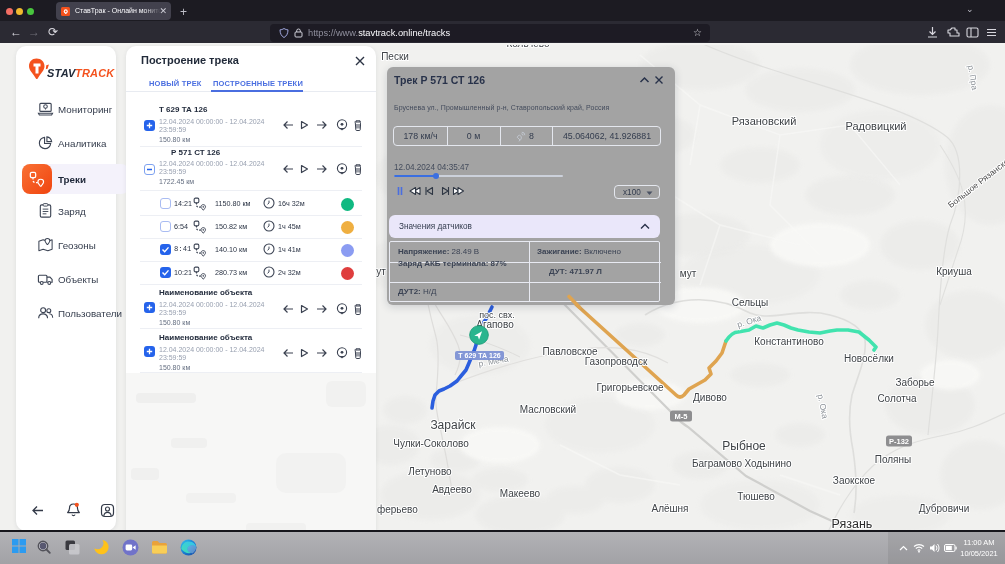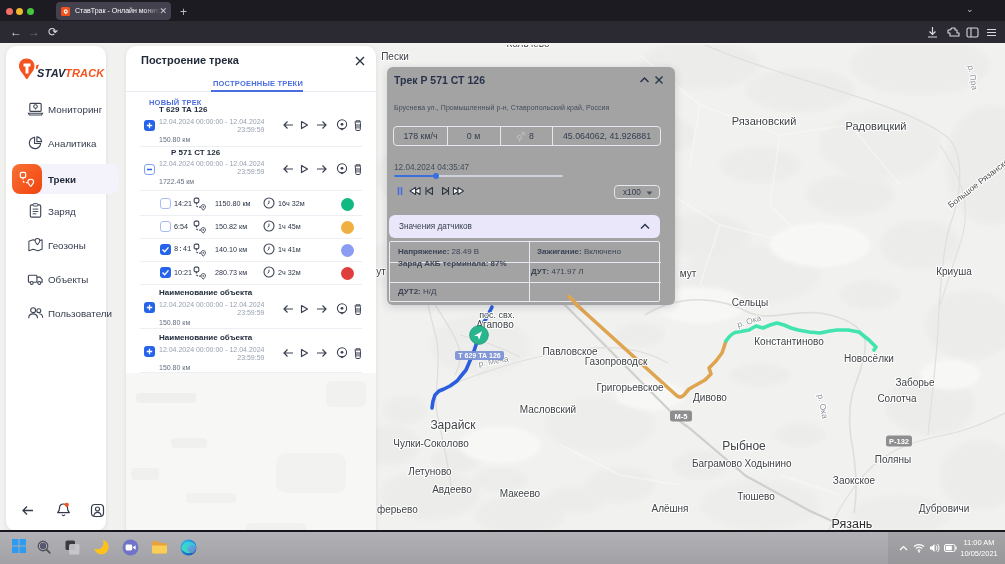--- a/index.html
+++ b/index.html
@@ -11,22 +11,22 @@
   #tabbar { position:absolute; left:0; top:0; width:1005px; height:21px; background:#1c1b22; }
   .tl { position:absolute; top:8px; width:7px; height:7px; border-radius:50%; }
   #tab { position:absolute; left:56px; top:2px; width:115px; height:18px; background:#42414d; border-radius:4px; color:#fbfbfe; font-size:7px; line-height:18px; }
   #tabplus { position:absolute; left:180px; top:5px; color:#bfbfc9; font-size:12px; }
   #tabchev { position:absolute; left:966px; top:4px; color:#bfbfc9; font-size:9px; }
   #toolbar { position:absolute; left:0; top:21px; width:1005px; height:22px; background:#2b2a33; }
   .tbi { position:absolute; top:0; height:22px; color:#d8d7de; font-size:12px; line-height:22px; text-align:center; width:20px; }
   #urlbar { position:absolute; left:270px; top:2.5px; width:440px; height:18px; background:#1d1b24; border-radius:4px; color:#fbfbfe; font-size:9.3px; line-height:18px; }
 
   
-  #sidebar { position:absolute; left:6px; top:46px; width:100px; height:485px; background:#ffffff; border-radius:10px; box-shadow:0 1px 4px rgba(40,50,70,.10); }
-  #trackpanel { position:absolute; left:126px; top:46px; width:250px; height:485px; background:#ffffff; border-radius:10px 10px 0 0; box-shadow:0 1px 4px rgba(40,50,70,.10); overflow:hidden;text-align:right; }
+  #sidebar { position:absolute; left:16px; top:46px; width:100px; height:485px; background:#ffffff; border-radius:10px; box-shadow:0 1px 4px rgba(40,50,70,.10); }
+  #trackpanel { position:absolute; left:126px; top:46px; width:250px; height:485px; background:#ffffff; border-radius:10px 10px 0 0; box-shadow:0 1px 4px rgba(40,50,70,.10); overflow:hidden; }
   #mappanel { position:absolute; left:387px; top:67px; width:288px; height:238px; background:#a3a3a3; border-radius:6px; box-shadow:0 2px 8px rgba(40,50,70,.18); }
 
   
   #taskbar { position:absolute; left:0; top:532px; width:1005px; height:32px; background:linear-gradient(#b2b2b6, #a2a2a6); }
   #pagebottom { position:absolute; left:0; top:530px; width:1005px; height:2px; background:#16161c; }
 
   .menurow { position:absolute; left:10px; width:104px; height:24px; color:#343c4c; font-size:9.8px; }
   .menurow span { position:absolute; left:32px; top:50%; transform:translateY(-50%); white-space:nowrap; }
   .micon { position:absolute; left:11px; top:50%; transform:translateY(-50%); width:17px; height:17px; }
 
@@ -194,20 +194,31 @@
     <span style="position:absolute;right:4px;top:0;font-size:9px;color:#cfcfd8;">✕</span>
   </div>
   <div id="tabplus">+</div>
   <div id="tabchev">⌄</div>
 </div>
 
 <div id="toolbar">
   <div class="tbi" style="left:6px;">←</div>
   <div class="tbi" style="left:24px;color:#6f6e78;">→</div>
   <div class="tbi" style="left:43px;">⟳</div>
+  <div id="urlbar">
+    <svg style="position:absolute;left:9px;top:4px;" width="10" height="10" viewBox="0 0 10 10">
+        <path d="M5 0.5 C6.5 1.5 8 1.8 9 1.8 C9 5.5 7.5 8.2 5 9.5 C2.5 8.2 1 5.5 1 1.8 C2 1.8 3.5 1.5 5 0.5 Z" fill="none" stroke="#aeb6f0" stroke-width="0.9"></path>
+      </svg>
+    <svg style="position:absolute;left:24px;top:4px;" width="9" height="10" viewBox="0 0 9 10">
+        <rect x="1" y="4" width="7" height="5" rx="1" fill="none" stroke="#cfcfd8" stroke-width="1"></rect>
+        <path d="M2.7 4 V2.8 A1.8 1.8 0 0 1 6.3 2.8 V4" fill="none" stroke="#cfcfd8" stroke-width="1"></path>
+      </svg>
+    <span style="position:absolute;left:38px;color:#8f8f9d;">https://www.<span style="color:#fbfbfe;">stavtrack.online/tracks</span></span>
+    <span style="position:absolute;right:8px;top:0;color:#d8d7de;font-size:10px;">☆</span>
+  </div>
 
   <svg class="abs" style="left:926px;top:5px;" width="13" height="13" viewBox="0 0 13 13">
       <path d="M6.5 1 V8 M3.5 5.5 L6.5 8.5 L9.5 5.5 M2 11 H11" stroke="#d8d7de" stroke-width="1.2" fill="none"></path>
     </svg>
   <svg class="abs" style="left:947px;top:5px;" width="13" height="13" viewBox="0 0 13 13">
       <path d="M5 2 h3 v2 h2 v3 h2 v3 h-9 v-3 h-2 v-3 h2 z" stroke="#d8d7de" stroke-width="1.1" fill="none" stroke-linejoin="round"></path>
     </svg>
   <svg class="abs" style="left:966px;top:5px;" width="13" height="13" viewBox="0 0 13 13">
       <rect x="1" y="2" width="11" height="9" rx="1.5" stroke="#d8d7de" stroke-width="1.1" fill="none"></rect>
       <line x1="5" y1="2" x2="5" y2="11" stroke="#d8d7de" stroke-width="1.1"></line>
@@ -301,21 +312,21 @@
       <path d="M3.8 13 c0.3 -2.3 1.8 -3.6 3.7 -3.6 c1.9 0 3.4 1.3 3.7 3.6" fill="none" stroke="#333a48" stroke-width="1.1"></path>
     </svg>
 </div>
 
 <div id="trackpanel">
   <div class="abs" style="left:15px;top:8px;font-size:11px;font-weight:bold;color:#222b3a;">Построение трека</div>
   <svg class="abs" style="left:228px;top:9px;" width="12" height="12" viewBox="0 0 12 12">
       <path d="M2 2 L10 10 M10 2 L2 10" stroke="#2c3444" stroke-width="1.4"></path>
     </svg>
 
-  <div class="abs" style="left:23px;top:33px;font-size:7.5px;font-weight:bold;letter-spacing:0.2px;color:#4a6ee0;margin-top:19px;">НОВЫЙ ТРЕК</div>
+  <div class="abs" style="left:23px;top:33px;font-size:7.5px;font-weight:bold;letter-spacing:0.2px;color:#4a6ee0;">НОВЫЙ ТРЕК</div>
   <div class="abs" style="left:87px;top:33px;font-size:7.5px;font-weight:bold;letter-spacing:0.2px;color:#4a6ee0;">ПОСТРОЕННЫЕ ТРЕКИ</div>
   <div class="abs" style="left:0;top:45px;width:250px;height:1px;background:#e8ebf1;"></div>
   <div class="abs" style="left:85px;top:44px;width:92px;height:2px;background:#4a6ee0;"></div>
 
   <div class="abs" style="left:18px;top:74px;width:11px;height:11px;border-radius:3px;background:#2563eb;"></div>
   <svg class="abs" style="left:18px;top:74px;" width="11" height="11" viewBox="0 0 11 11">
       <path d="M5.5 2.8 V8.2 M2.8 5.5 H8.2" stroke="#fff" stroke-width="1.3"></path>
     </svg>
   <div class="abs ttitle" style="left:33px;top:59px;">Т 629 ТА 126</div>
   <div class="abs dates" style="left:33px;top:72px;">12.04.2024 00:00:00 - 12.04.2024<br>23:59:59</div>
@@ -519,21 +530,21 @@
         <path d="M1 5.5 L5 1.5 L9 5.5" stroke="#28324a" stroke-width="1.4" fill="none"></path>
       </svg>
   </div>
   <div class="abs" style="left:2px;top:174px;width:271px;height:61px;border:1px solid #e8eaf2;border-radius:2px;font-size:8px;color:#3b4354;">
     <div class="abs" style="left:0;top:20px;width:271px;height:1px;background:#e8eaf2;"></div>
     <div class="abs" style="left:0;top:40px;width:271px;height:1px;background:#e8eaf2;"></div>
     <div class="abs" style="left:139px;top:0;width:1px;height:60px;background:#e8eaf2;"></div>
     <div class="abs" style="left:8px;top:0;line-height:20px;"><b>Напряжение:</b> 28.49 В</div>
     <div class="abs" style="left:147px;top:0;line-height:20px;"><b>Зажигание:</b> Включено</div>
     <div class="abs" style="left:8px;top:12px;line-height:20px;font-weight:bold;"><b>Заряд АКБ терминала:</b> 87%</div>
-    <div class="abs" style="left:141px;top:20px;line-height:20px;"><b>ДУТ:</b> 471.97 Л</div>
+    <div class="abs" style="left:159px;top:20px;line-height:20px;font-weight:bold;"><b>ДУТ:</b> 471.97 Л</div>
     <div class="abs" style="left:8px;top:40px;line-height:20px;"><b>ДУТ2:</b> Н/Д</div>
   </div>
 </div>
 
 <svg class="abs" style="left:560px;top:288px;width:30px;height:22px;" viewBox="0 0 30 22">
     <path d="M9 8.5 L19.5 19.2" stroke="#dfa450" stroke-width="3.6" stroke-linecap="round"></path>
   </svg>
 
 <div id="pagebottom"></div>
 <div id="taskbar">

